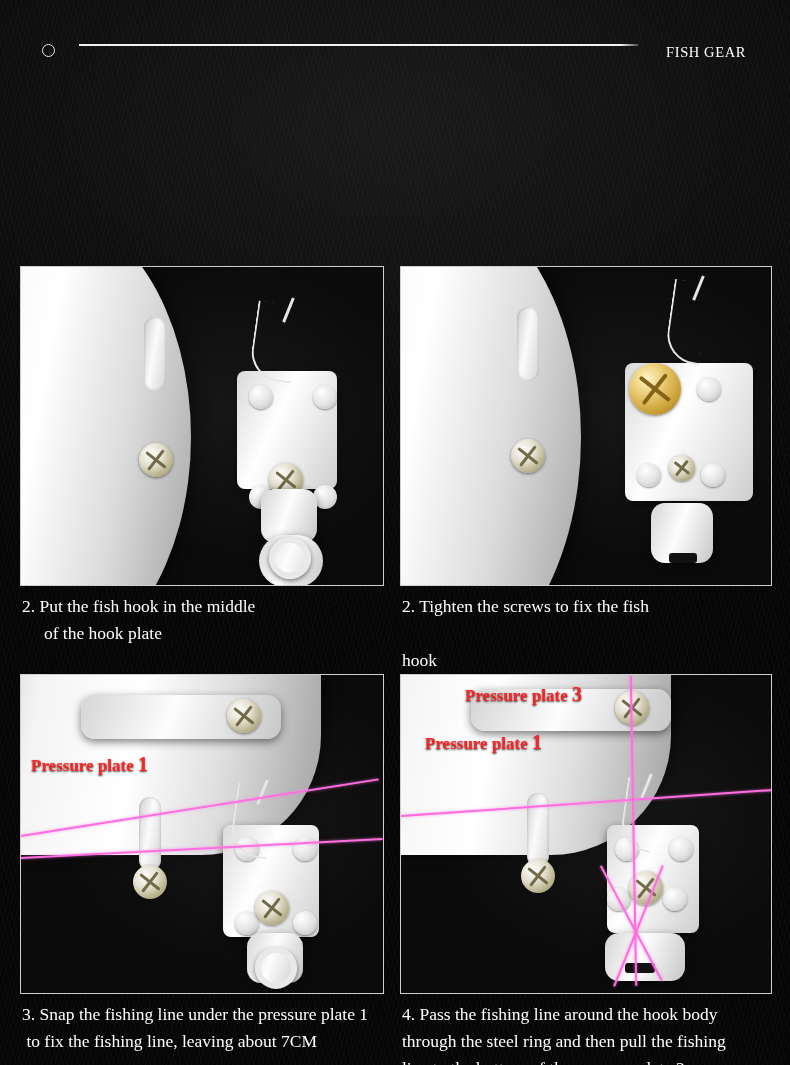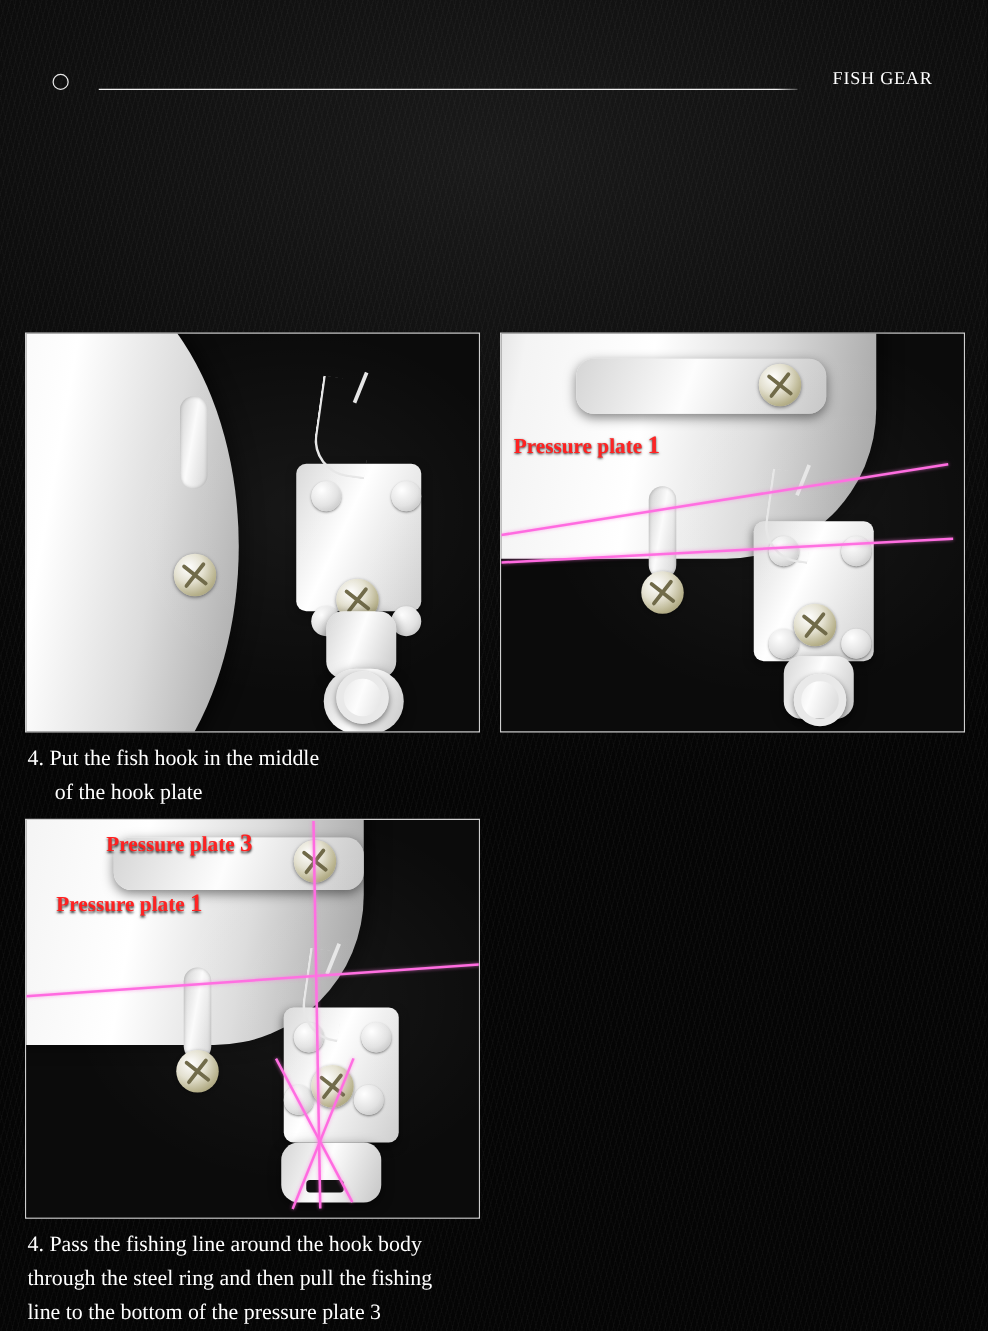--- a/index.html
+++ b/index.html
@@ -34,21 +34,21 @@
   }
 
   
   .header {
     position: absolute;
     top: 44px;
     left: 38px;
     right: 30px;
     height: 28px;
     display: flex;
-    align-items: flex-end;
+    align-items: flex-start;
     gap: 14px;
   }
   .hdr-dot {
     width: 11px;
     height: 11px;
     border: 1.4px solid #e8e8e8;
     border-radius: 50%;
     flex: 0 0 auto;
     margin-left: 4px;
   }
@@ -272,24 +272,49 @@
           <div class="screw" style="left:248px; top:196px;"></div>
 
           <div class="shank" style="left:240px; top:222px; width:56px; height:54px;"></div>
           <div class="shank" style="left:238px; top:268px; width:64px; height:52px; border-radius:26px;"></div>
           <div class="ring" style="left:248px; top:270px; width:30px; height:30px;"></div>
 
           <div class="hookwire" style="left:232px; top:36px; width:42px; height:76px;"></div>
           <div class="barb" style="left:266px; top:30px;"></div>
         </div>
       </div>
-      <div class="caption">4. Put the fish hook in the middle
+      <div class="caption">2. Put the fish hook in the middle
      of the hook plate</div>
     </div>
 
+    <div class="cell r1">
+      <div class="photo">
+        <div class="scene">
+          <div class="body-arc v2"></div>
+          <div class="slot" style="left:116px; top:40px;"></div>
+          <div class="screw" style="left:110px; top:172px;"></div>
+
+          <div class="plate" style="left:224px; top:96px; width:128px; height:138px;"></div>
+          <div class="rivet" style="left:296px; top:110px;"></div>
+          <div class="rivet" style="left:236px; top:196px;"></div>
+          <div class="rivet" style="left:300px; top:196px;"></div>
+          <div class="screw gold" style="left:228px; top:96px;"></div>
+          <div class="screw" style="left:268px; top:188px; width:26px; height:26px;"></div>
+
+          <div class="shank" style="left:250px; top:236px; width:62px; height:60px;"></div>
+          <div class="darkblock" style="left:268px; top:286px; width:28px; height:10px;"></div>
+
+          <div class="hookwire" style="left:268px; top:14px; width:34px; height:80px;"></div>
+          <div class="barb" style="left:296px; top:8px;"></div>
+        </div>
+      </div>
+      <div class="caption">2. Tighten the screws to fix the fish
+
+hook</div>
+    </div>
 
     <div class="cell r2">
       <div class="photo">
         <div class="scene">
           <div class="body-arc v3"></div>
           <div class="shank" style="left:60px; top:20px; width:200px; height:44px;"></div>
           <div class="screw" style="left:206px; top:24px;"></div>
           <div class="slot" style="left:118px; top:122px;"></div>
           <div class="screw" style="left:112px; top:190px;"></div>
 
@@ -310,20 +335,22 @@
           <div class="pinkline" style="left:0px; top:182px; width:362px; transform: rotate(-3deg);"></div>
 
           <div class="redlabel">
             <span style="position:absolute; left:10px; top:78px;">
               <span>Pressure plate</span>
               <span class="num">1</span>
             </span>
           </div>
         </div>
       </div>
+      <div class="caption">3. Snap the fishing line under the pressure plate 1
+ to fix the fishing line, leaving about 7CM</div>
     </div>
 
     <div class="cell r2">
       <div class="photo">
         <div class="scene">
           <div class="body-arc v4"></div>
           <div class="shank" style="left:70px; top:14px; width:200px; height:42px;"></div>
           <div class="screw" style="left:214px; top:16px;"></div>
           <div class="slot" style="left:126px; top:118px;"></div>
           <div class="screw" style="left:120px; top:184px;"></div>

